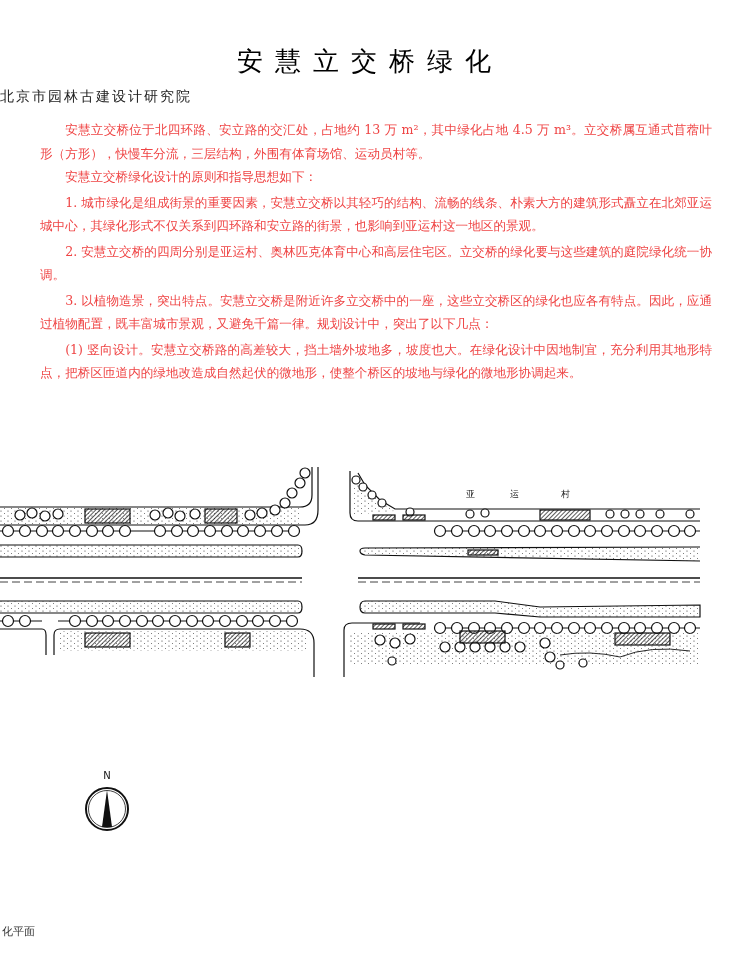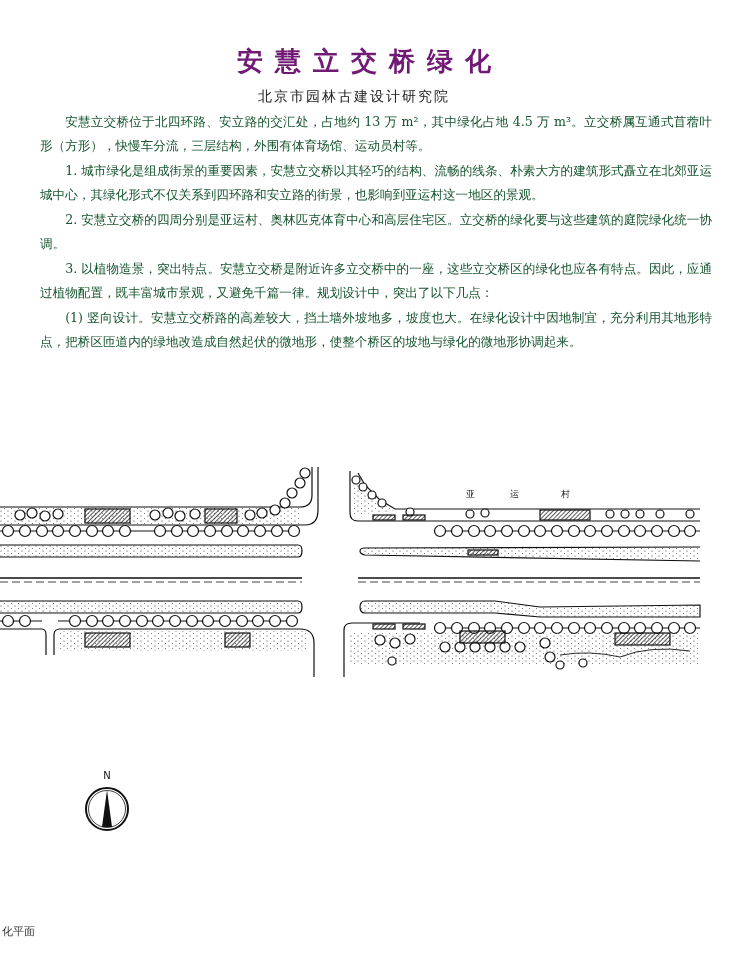--- a/index.html
+++ b/index.html
@@ -1,23 +1,23 @@
 <!DOCTYPE html>
 <html><head>
 <meta charset="utf-8">
 <style>
   html, body { margin:0; padding:0; background:#ffffff; }
   body { width:740px; height:967px; position:relative; overflow:hidden;
          font-family:"DejaVu Serif", "Liberation Serif", serif; color:#111; }
   .title { position:absolute; top:44px; left:0; width:740px; text-align:center;
-           font-size:26px; letter-spacing:12px; font-weight:bold; color:#701a75; }
-  .subtitle { position:absolute; top:88px; left:0; width:708px; text-align:center;
+           font-size:26px; letter-spacing:12px; font-weight:normal; color:#000000; }
+  .subtitle { position:absolute; top:88px; left:0; width:708px; text-align:left;
               font-size:14px; letter-spacing:2px; color:#222; }
-  .body { position:absolute; top:110px; left:40px; width:672px;
-          font-size:12.6px; line-height:23.5px; color:#14532d; }
+  .body { position:absolute; top:118px; left:40px; width:672px;
+          font-size:12.6px; line-height:23.5px; color:#ef4444; }
   .body p { margin:0; text-indent:2em; text-align:justify; }
   .body p.sp { margin-top:2px; }
   .plan { position:absolute; top:465px; left:0; width:740px; height:225px; }
   .plan svg { display:block; }
   .compass { position:absolute; top:770px; left:84px; width:46px; height:66px; }
   .compass .n { position:absolute; top:0; left:0; width:46px; text-align:center;
                 font-size:10px; font-family:"DejaVu Sans", sans-serif; }
   .compass svg { position:absolute; top:14px; left:0; }
   .caption { position:absolute; top:924px; left:2px; font-size:11px; color:#333; }
   .label-cun { position:absolute; top:488px; left:466px; width:110px;
@@ -25,20 +25,21 @@
   .label-cun span { position:absolute; }
 </style>
 </head>
 <body>
 
 <div class="title">安慧立交桥绿化</div>
 <div class="subtitle">北京市园林古建设计研究院</div>
 
 <div class="body">
   <p>安慧立交桥位于北四环路、安立路的交汇处，占地约 13 万 m²，其中绿化占地 4.5 万 m³。立交桥属互通式苜蓿叶形（方形），快慢车分流，三层结构，外围有体育场馆、运动员村等。</p>
+  <p>安慧立交桥绿化设计的原则和指导思想如下：</p>
   <p class="sp">1. 城市绿化是组成街景的重要因素，安慧立交桥以其轻巧的结构、流畅的线条、朴素大方的建筑形式矗立在北郊亚运城中心，其绿化形式不仅关系到四环路和安立路的街景，也影响到亚运村这一地区的景观。</p>
   <p class="sp">2. 安慧立交桥的四周分别是亚运村、奥林匹克体育中心和高层住宅区。立交桥的绿化要与这些建筑的庭院绿化统一协调。</p>
   <p class="sp">3. 以植物造景，突出特点。安慧立交桥是附近许多立交桥中的一座，这些立交桥区的绿化也应各有特点。因此，应通过植物配置，既丰富城市景观，又避免千篇一律。规划设计中，突出了以下几点：</p>
   <p class="sp">(1) 竖向设计。安慧立交桥路的高差较大，挡土墙外坡地多，坡度也大。在绿化设计中因地制宜，充分利用其地形特点，把桥区匝道内的绿地改造成自然起伏的微地形，使整个桥区的坡地与绿化的微地形协调起来。</p>
 </div>
 
 <div class="plan">
   <svg width="740" height="225" viewBox="0 0 740 225" xmlns="http://www.w3.org/2000/svg" fill="none" stroke="#111" stroke-width="1.2">
     <defs>
       <pattern id="dots" width="7" height="5" patternUnits="userSpaceOnUse">

